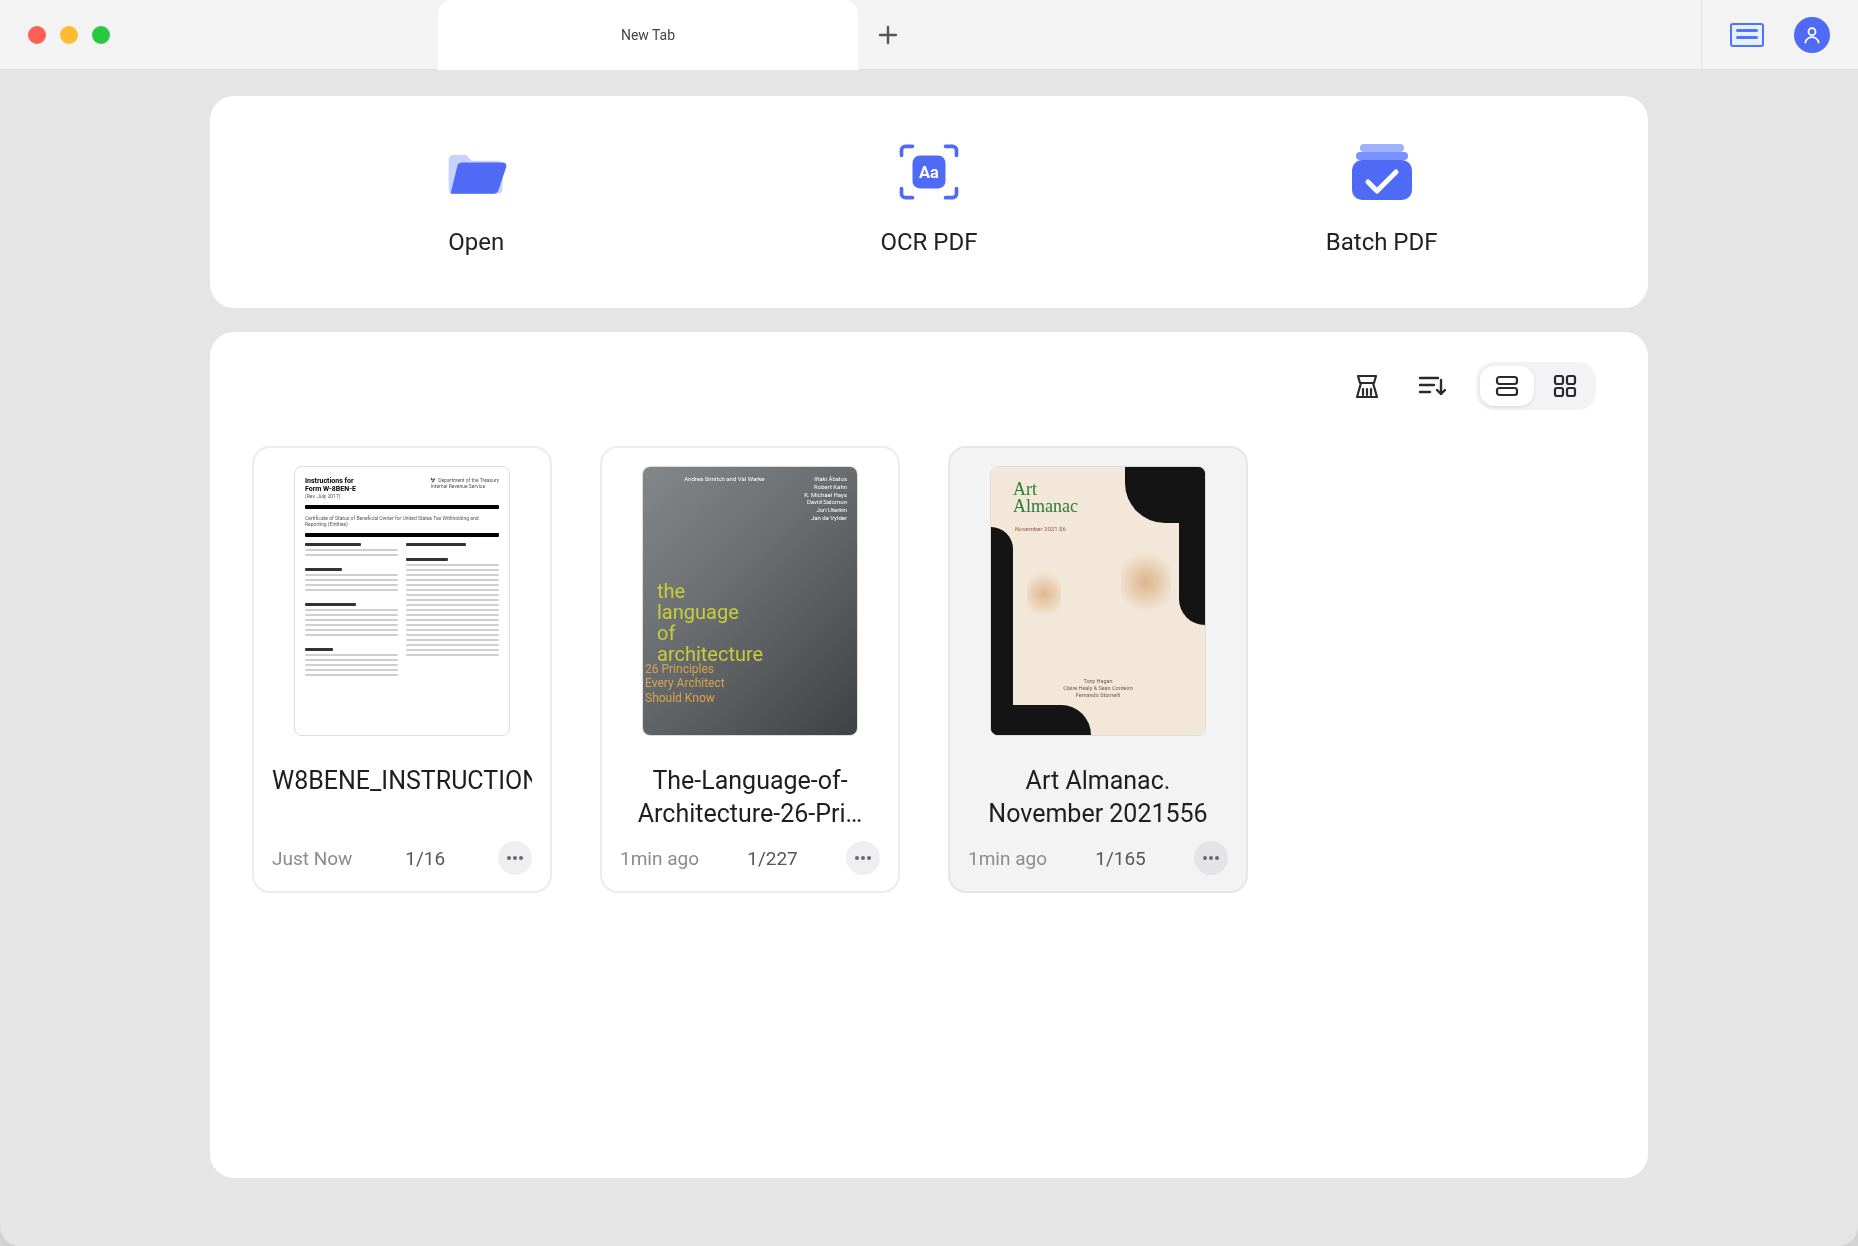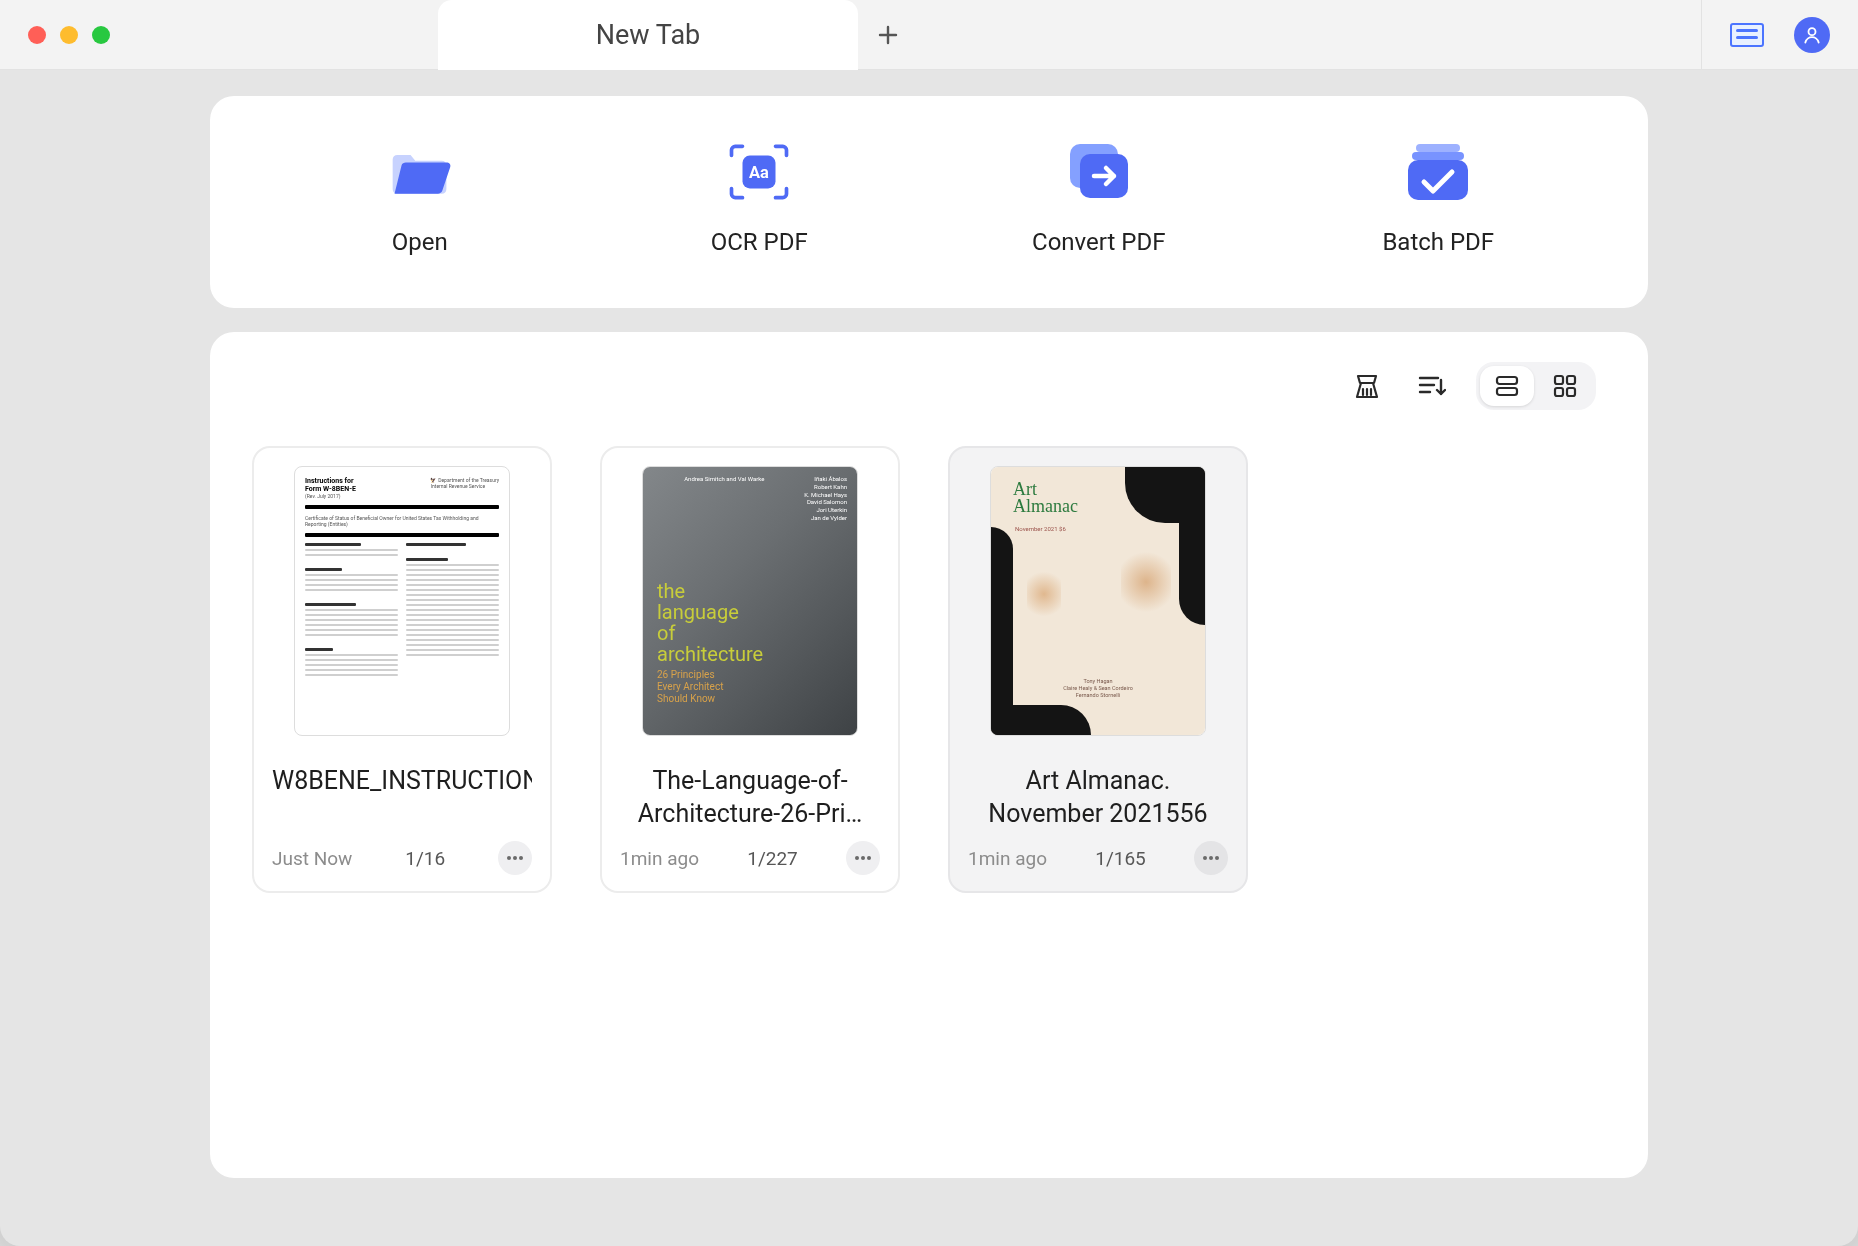--- a/index.html
+++ b/index.html
@@ -52,21 +52,21 @@
 
   .tab{
     margin-left:300px;
     height:70px;
     width:420px;
     background:#ffffff;
     border-radius:14px 14px 0 0;
     display:flex;
     align-items:center;
     justify-content:center;
-    font-size:27px;
+    font-size:14px;
     color:#444;
     position:relative;
   }
   .newtab{
     width:60px;
     height:70px;
     display:flex;
     align-items:center;
     justify-content:center;
     color:#555;
@@ -190,21 +190,21 @@
   .line.sp{background:transparent;height:6px;}
 
   .thumb-arch{
     width:100%;height:100%;position:relative;
     background:linear-gradient(135deg,#83878a 0%,#6b6f72 40%,#55595c 70%,#3e4245 100%);
   }
   .thumb-arch .txt{
     position:absolute;left:14px;bottom:70px;color:#c8cd3a;font-size:20px;line-height:1.05;font-weight:400;
   }
   .thumb-arch .sub{
-    position:absolute;left:14px;bottom:30px;color:#d8a24a;font-size:10px;line-height:1.2;
+    position:absolute;left:2px;bottom:30px;color:#d8a24a;font-size:12px;line-height:1.2;
   }
   .thumb-arch .top{
     position:absolute;top:8px;right:10px;color:#fff;font-size:6px;text-align:right;line-height:1.3;
   }
   .thumb-arch .top .auth{position:absolute;top:0;left:-120px;color:#fff;font-size:6px;}
 
   .thumb-alm{
     width:100%;height:100%;position:relative;background:#f2e7d8;
   }
   .thumb-alm .stripeL{position:absolute;left:0;top:60px;bottom:0;width:22px;background:#141414;border-top-right-radius:30px;}
@@ -269,30 +269,20 @@
         <div class="ic">
           <svg width="72" height="64" viewBox="0 0 72 64">
             <path d="M6 14V8c0-2 2-4 4-4h8 M66 14V8c0-2-2-4-4-4h-8 M6 50v6c0 2 2 4 4 4h8 M66 50v6c0 2-2 4-4 4h-8" stroke="#4f6af5" stroke-width="4" stroke-linecap="round" fill="none"></path>
             <rect x="18" y="14" width="36" height="36" rx="8" fill="#4f6af5"></rect>
             <text x="36" y="39" text-anchor="middle" font-size="18" font-weight="700" fill="#fff" font-family="Arial">Aa</text>
           </svg>
         </div>
         <div class="label">OCR PDF</div>
       </div>
 
-      <div class="action">
-        <div class="ic">
-          <svg width="66" height="60" viewBox="0 0 66 60">
-            <rect x="4" y="2" width="48" height="44" rx="10" fill="#84a0ff"></rect>
-            <rect x="14" y="12" width="48" height="44" rx="10" fill="#4f6af5"></rect>
-            <path d="M28 34h20 M40 26l8 8-8 8" stroke="#fff" stroke-width="4.5" stroke-linecap="round" stroke-linejoin="round" fill="none"></path>
-          </svg>
-        </div>
-        <div class="label">Convert PDF</div>
-      </div>
 
       <div class="action">
         <div class="ic">
           <svg width="64" height="60" viewBox="0 0 64 60">
             <rect x="10" y="2" width="44" height="8" rx="4" fill="#9db1ff"></rect>
             <rect x="6" y="10" width="52" height="8" rx="4" fill="#7893ff"></rect>
             <rect x="2" y="18" width="60" height="40" rx="10" fill="#4f6af5"></rect>
             <path d="M18 40l9 9 19-19" stroke="#fff" stroke-width="5" stroke-linecap="round" stroke-linejoin="round" fill="none"></path>
           </svg>
         </div>

